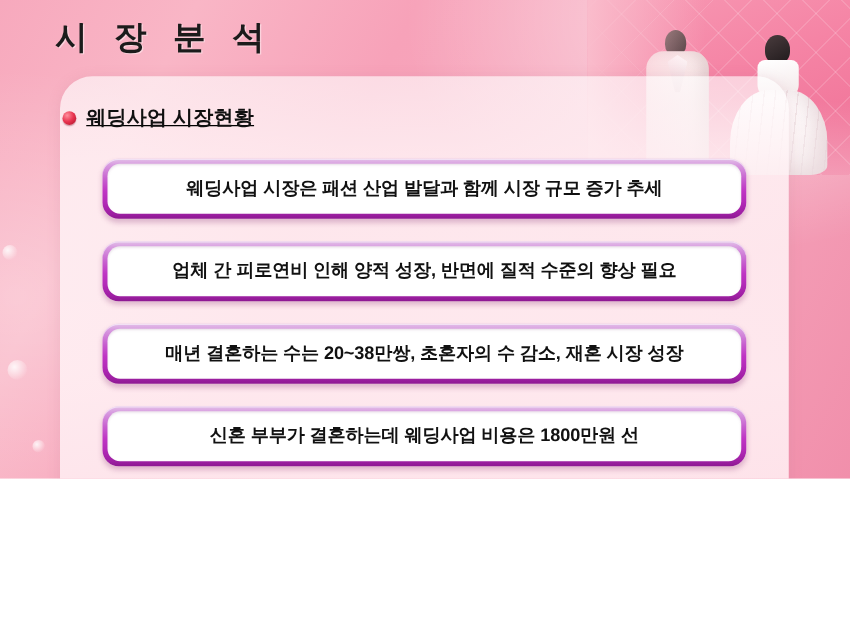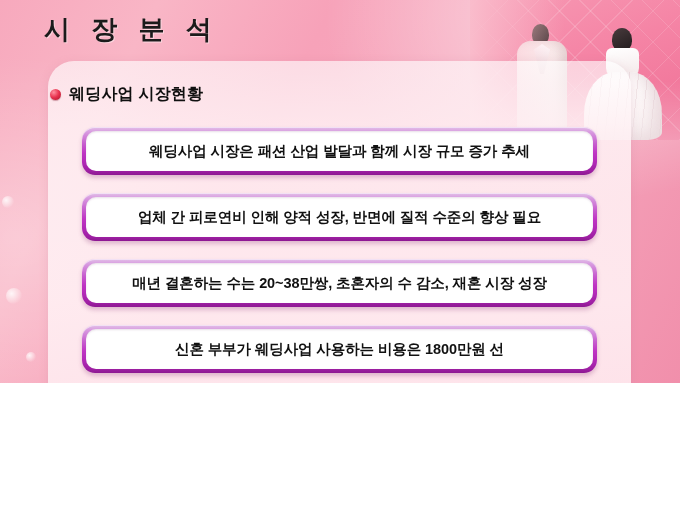--- a/index.html
+++ b/index.html
@@ -151,20 +151,21 @@
   }
 
   
   #section-heading {
     position: absolute;
     left: 50px;
     top: 84px;
     display: flex;
     align-items: center;
     gap: 8px;
+    text-decoration: underline;
   }
   #section-heading .bullet {
     width: 11px;
     height: 11px;
     border-radius: 50%;
     background: radial-gradient(circle at 34% 30%, #ff8f9e 0%, #e8334f 48%, #a61027 100%);
     box-shadow: 0 1px 1px rgba(120,10,35,0.35);
     flex: none;
   }
   #section-heading .text {
@@ -274,18 +275,18 @@
   </div>
 
   <div class="box single" id="box-2">
     <div class="inner">
       <div class="label">매년 결혼하는 수는 20~38만쌍, 초혼자의 수 감소, 재혼 시장 성장</div>
     </div>
   </div>
 
   <div class="box single" id="box-3">
     <div class="inner">
-      <div class="label">신혼 부부가 웨딩사업 사용하는 비용은 1800만원 선</div>
+      <div class="label">신혼 부부가 결혼하는데 웨딩사업 비용은 1800만원 선</div>
     </div>
   </div>
 
 
 </div>
 
 </body></html>

